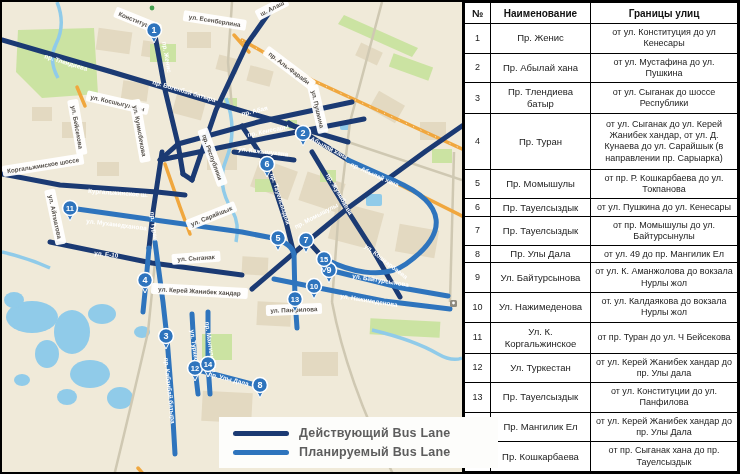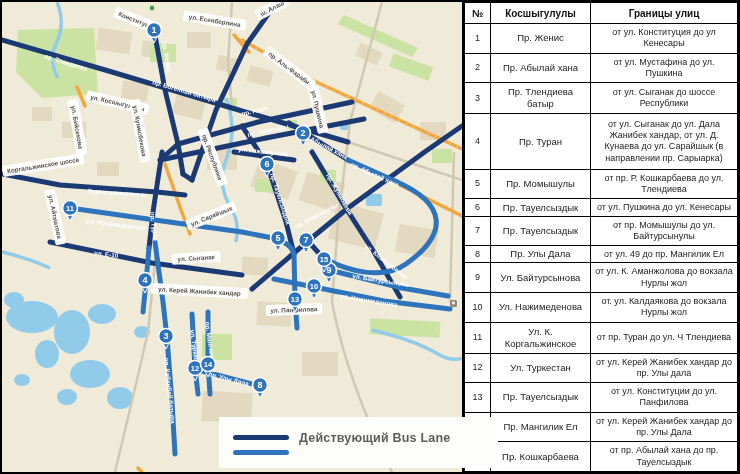--- a/index.html
+++ b/index.html
@@ -281,35 +281,36 @@
         </g>
       </svg>
 
     <div class="legend">
       <div class="legend-row">
         <span class="swatch" id="sw-existing" style="background: rgb(27, 58, 115);"></span>
         <span class="legend-label">Действующий Bus Lane</span>
       </div>
       <div class="legend-row">
         <span class="swatch" id="sw-planned" style="background: rgb(46, 116, 189);"></span>
+        <span class="legend-label">Планируемый Bus Lane</span>
       </div>
     </div>
   </div>
 
   <div class="table-panel">
     <table>
       <colgroup>
           <col style="width:26px">
           <col style="width:100px">
           <col>
         </colgroup>
       <thead>
           <tr id="thead-row">
             <th>№</th>
-            <th>Косшыгулулы</th>
+            <th>Наименование</th>
             <th>Границы улиц</th>
           </tr>
         </thead>
       <tbody id="tbody">
           <tr>
             <td class="num">1</td>
             <td class="name">Пр. Женис</td>
             <td class="bounds">от ул. Конституция до ул Кенесары</td>
           </tr>
           <tr>
@@ -318,26 +319,26 @@
             <td class="bounds">от ул. Мустафина до ул. Пушкина</td>
           </tr>
           <tr>
             <td class="num">3</td>
             <td class="name">Пр. Тлендиева батыр</td>
             <td class="bounds">от ул. Сыганак до шоссе Республики</td>
           </tr>
           <tr>
             <td class="num">4</td>
             <td class="name">Пр. Туран</td>
-            <td class="bounds">от ул. Сыганак до ул. Дала Жанибек хандар, от ул. Д. Кунаева до ул. Сарайшык (в направлении пр. Сарыарка)</td>
+            <td class="bounds">от ул. Сыганак до ул. Керей Жанибек хандар, от ул. Д. Кунаева до ул. Сарайшык (в направлении пр. Сарыарка)</td>
           </tr>
           <tr>
             <td class="num">5</td>
             <td class="name">Пр. Момышулы</td>
-            <td class="bounds">от пр. Р. Кошкарбаева до ул. Тлендиева</td>
+            <td class="bounds">от пр. Р. Кошкарбаева до ул. Токпанова</td>
           </tr>
           <tr>
             <td class="num">6</td>
             <td class="name">Пр. Тауелсыздык</td>
             <td class="bounds">от ул. Пушкина до ул. Кенесары</td>
           </tr>
           <tr>
             <td class="num">7</td>
             <td class="name">Пр. Тауелсыздык</td>
             <td class="bounds">от пр. Момышулы до ул. Байтурсынулы</td>
@@ -353,39 +354,39 @@
             <td class="bounds">от ул. К. Аманжолова до вокзала Нурлы жол</td>
           </tr>
           <tr>
             <td class="num">10</td>
             <td class="name">Ул. Нажимеденова</td>
             <td class="bounds">от. ул. Калдаякова до вокзала Нурлы жол</td>
           </tr>
           <tr>
             <td class="num">11</td>
             <td class="name">Ул. К. Коргальжинское</td>
-            <td class="bounds">от пр. Туран до ул. Ч Тлендиева</td>
+            <td class="bounds">от пр. Туран до ул. Ч Бейсекова</td>
           </tr>
           <tr>
             <td class="num">12</td>
             <td class="name">Ул. Туркестан</td>
             <td class="bounds">от ул. Керей Жанибек хандар до пр. Улы дала</td>
           </tr>
           <tr>
             <td class="num">13</td>
             <td class="name">Пр. Тауелсыздык</td>
             <td class="bounds">от ул. Конституции до ул. Панфилова</td>
           </tr>
           <tr>
             <td class="num">14</td>
             <td class="name">Пр. Мангилик Ел</td>
             <td class="bounds">от ул. Керей Жанибек хандар до пр. Улы Дала</td>
           </tr>
           <tr>
             <td class="num">15</td>
             <td class="name">Пр. Кошкарбаева</td>
-            <td class="bounds">от пр. Абылай хана до пр. Тауелсыздык</td>
+            <td class="bounds">от пр. Сыганак хана до пр. Тауелсыздык</td>
           </tr>
         </tbody>
     </table>
   </div>
 
 </div>
 
 </body></html>

